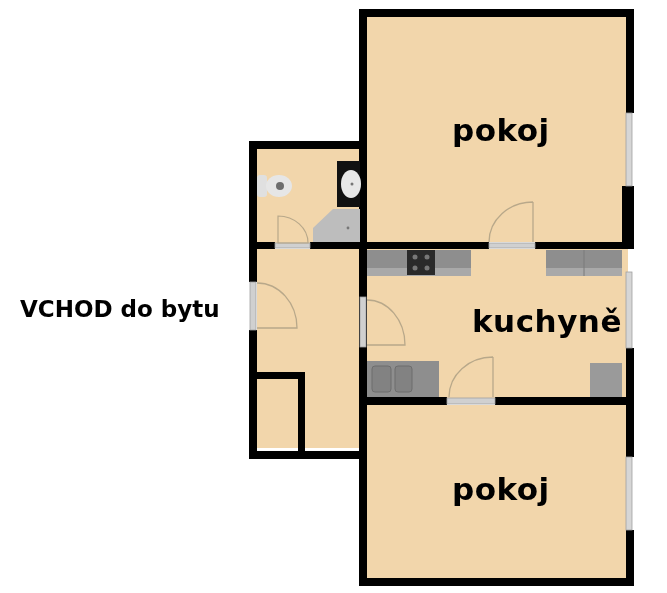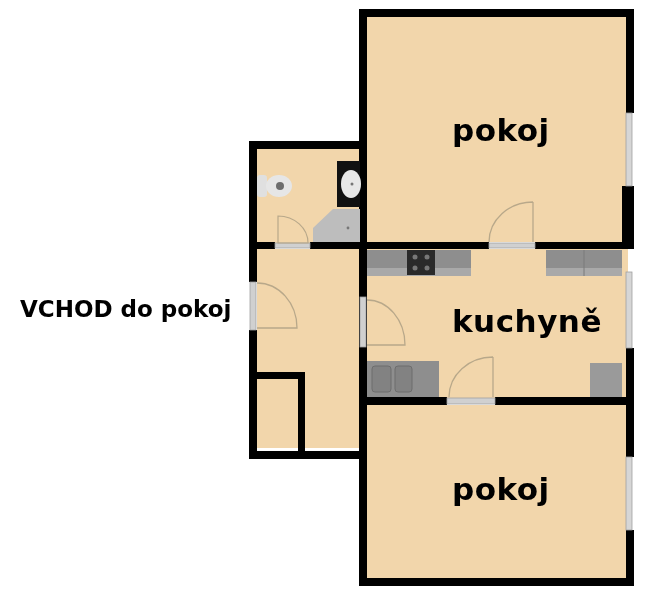--- a/index.html
+++ b/index.html
@@ -118,16 +118,16 @@
     <rect x="367" y="361" width="72" height="36" fill="#8e8e8e"></rect>
     <g>
       <rect x="372" y="366" width="19" height="26" rx="3" fill="#828282" stroke="#6d6d6d" stroke-width="1"></rect>
       <rect x="395" y="366" width="17" height="26" rx="3" fill="#828282" stroke="#6d6d6d" stroke-width="1"></rect>
     </g>
 
     <rect x="590" y="363" width="32" height="34" fill="#9a9a9a"></rect>
   </g>
 </svg>
 
-<div class="label lbl-entry" style="left:20px; top:296px;">VCHOD do pokoj</div>
+<div class="label lbl-entry" style="left:20px; top:296px;">VCHOD do bytu</div>
 <div class="label lbl-room" style="left:440px; top:112px;">pokoj</div>
-<div class="label lbl-room" style="left:440px; top:303px;">kuchyně</div>
+<div class="label lbl-room" style="left:460px; top:303px;">kuchyně</div>
 <div class="label lbl-room" style="left:440px; top:471px;">pokoj</div>
 
 </body></html>

